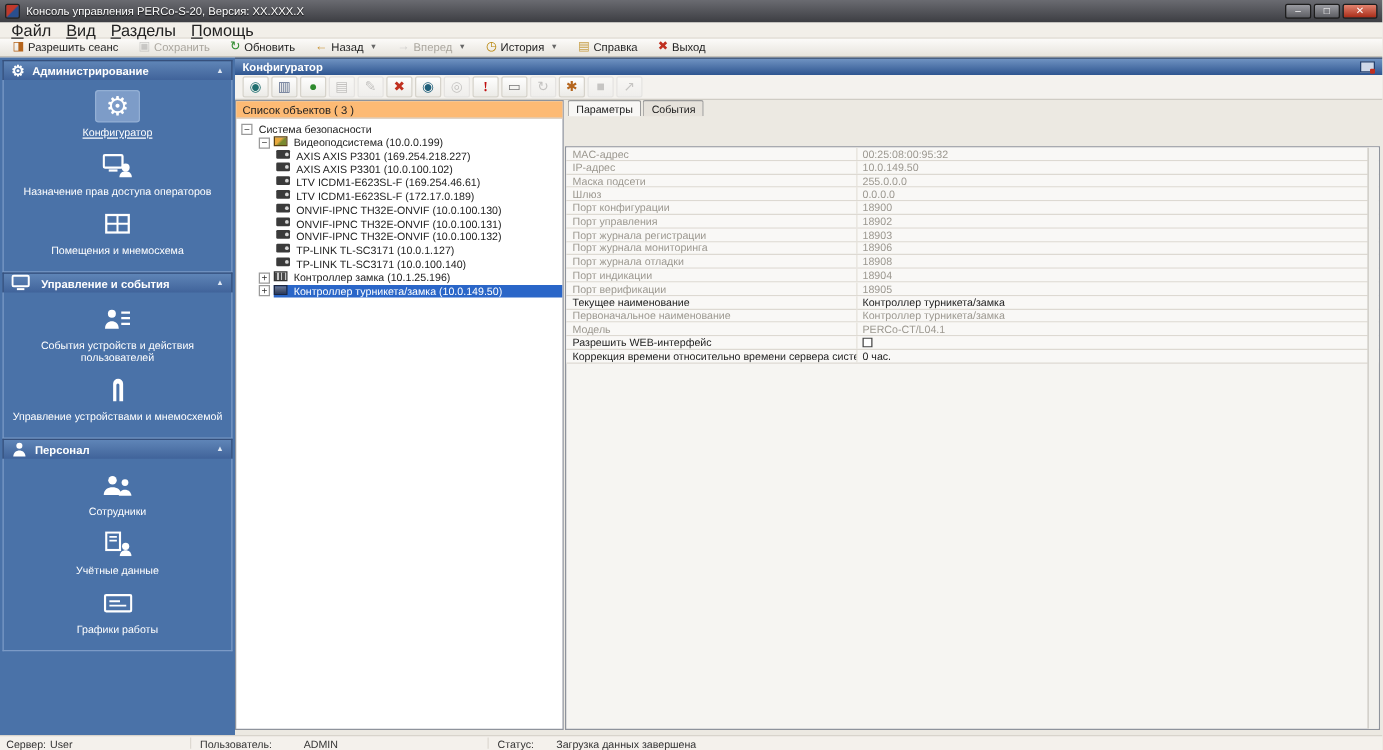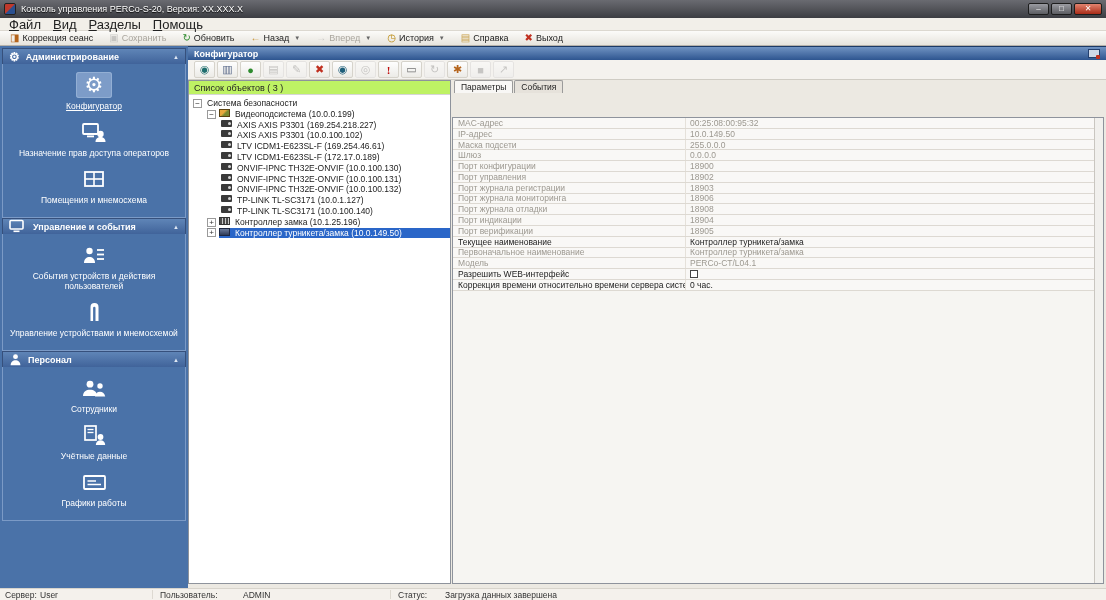--- a/index.html
+++ b/index.html
@@ -47,21 +47,21 @@
   .ph-icon::after { content:""; position:absolute; right:-1px; bottom:-2px; width:4px; height:4px; background:#c03020; border-radius:1px; }
 
   
   .panel-toolbar { position:absolute; left:188px; top:14px; right:0; height:20px; background:#f4f2ee; border-bottom:1px solid #cfccc4; display:flex; align-items:center; gap:2px; padding-left:6px; }
   .pt-btn { width:21px; height:17px; display:flex; align-items:center; justify-content:center; font-size:11px; border:1px solid #d6d3cb; background:linear-gradient(#fefefe,#ecebe7); border-radius:2px; }
   .pt-btn.disabled { opacity:.45; filter:grayscale(1); }
   .alert-glyph { font-weight:bold; font-family:"Liberation Serif",serif; }
 
   
   .objects-panel { position:absolute; left:188px; top:34px; width:263px; bottom:4px; background:#fff; border:1px solid #8e939c; display:flex; flex-direction:column; }
-  .objects-header { height:14px; border-bottom:1px solid #d6d6d6; display:flex; align-items:center; padding:0 5px; font-size:9px; background:#bef264; flex:0 0 auto; }
+  .objects-header { height:14px; border-bottom:1px solid #d6d6d6; display:flex; align-items:center; padding:0 5px; font-size:9px; background:#fdba74; flex:0 0 auto; }
   .tree { flex:1; overflow:hidden; padding-top:3px; }
   .tree-row { height:10.8px; display:flex; align-items:center; font-size:8.5px; white-space:nowrap; cursor:default; }
   .expander { width:9px; height:9px; border:1px solid #9a9a9a; background:#fff; font-size:8px; line-height:7px; text-align:center; color:#333; margin-right:3px; flex:0 0 auto; }
   .row-sel { display:flex; align-items:flex-start; flex:1; height:100%; min-width:0; }
   .tree-row.selected .row-sel { background:#2a66c8; color:#fff; }
   .tree-lbl { padding:0 2px; overflow:hidden; }
   .t-ic { margin-right:3px; flex:0 0 auto; }
   .ic-subsystem { width:11px; height:8px; background:linear-gradient(135deg,#e8a93e 40%,#7a8a30 60%); border:1px solid #5a4210; }
   .ic-camera { width:11px; height:7px; background:#3a3a3a; border-radius:1px; position:relative; }
   .ic-camera::after { content:""; position:absolute; right:1px; top:2px; width:3px; height:3px; background:#d8d8d8; border-radius:50%; }
@@ -101,21 +101,21 @@
 
 <div class="menubar" id="menubar">
     <div class="menu-item"><u>Ф</u>айл</div>
     <div class="menu-item"><u>В</u>ид</div>
     <div class="menu-item"><u>Р</u>азделы</div>
     <div class="menu-item"><u>П</u>омощь</div>
   </div>
 <div class="toolbar" id="toolbar">
     <div class="tb-btn">
       <span class="tb-ic" style="color: rgb(181, 101, 29);">◨</span>
-      <span>Коррекция сеанс</span>
+      <span>Разрешить сеанс</span>
     </div>
     <div class="tb-btn disabled">
       <span class="tb-ic" style="color: rgb(138, 138, 138);">▣</span>
       <span>Сохранить</span>
     </div>
     <div class="tb-btn">
       <span class="tb-ic" style="color: rgb(46, 139, 46);">↻</span>
       <span>Обновить</span>
     </div>
     <div class="tb-btn">

